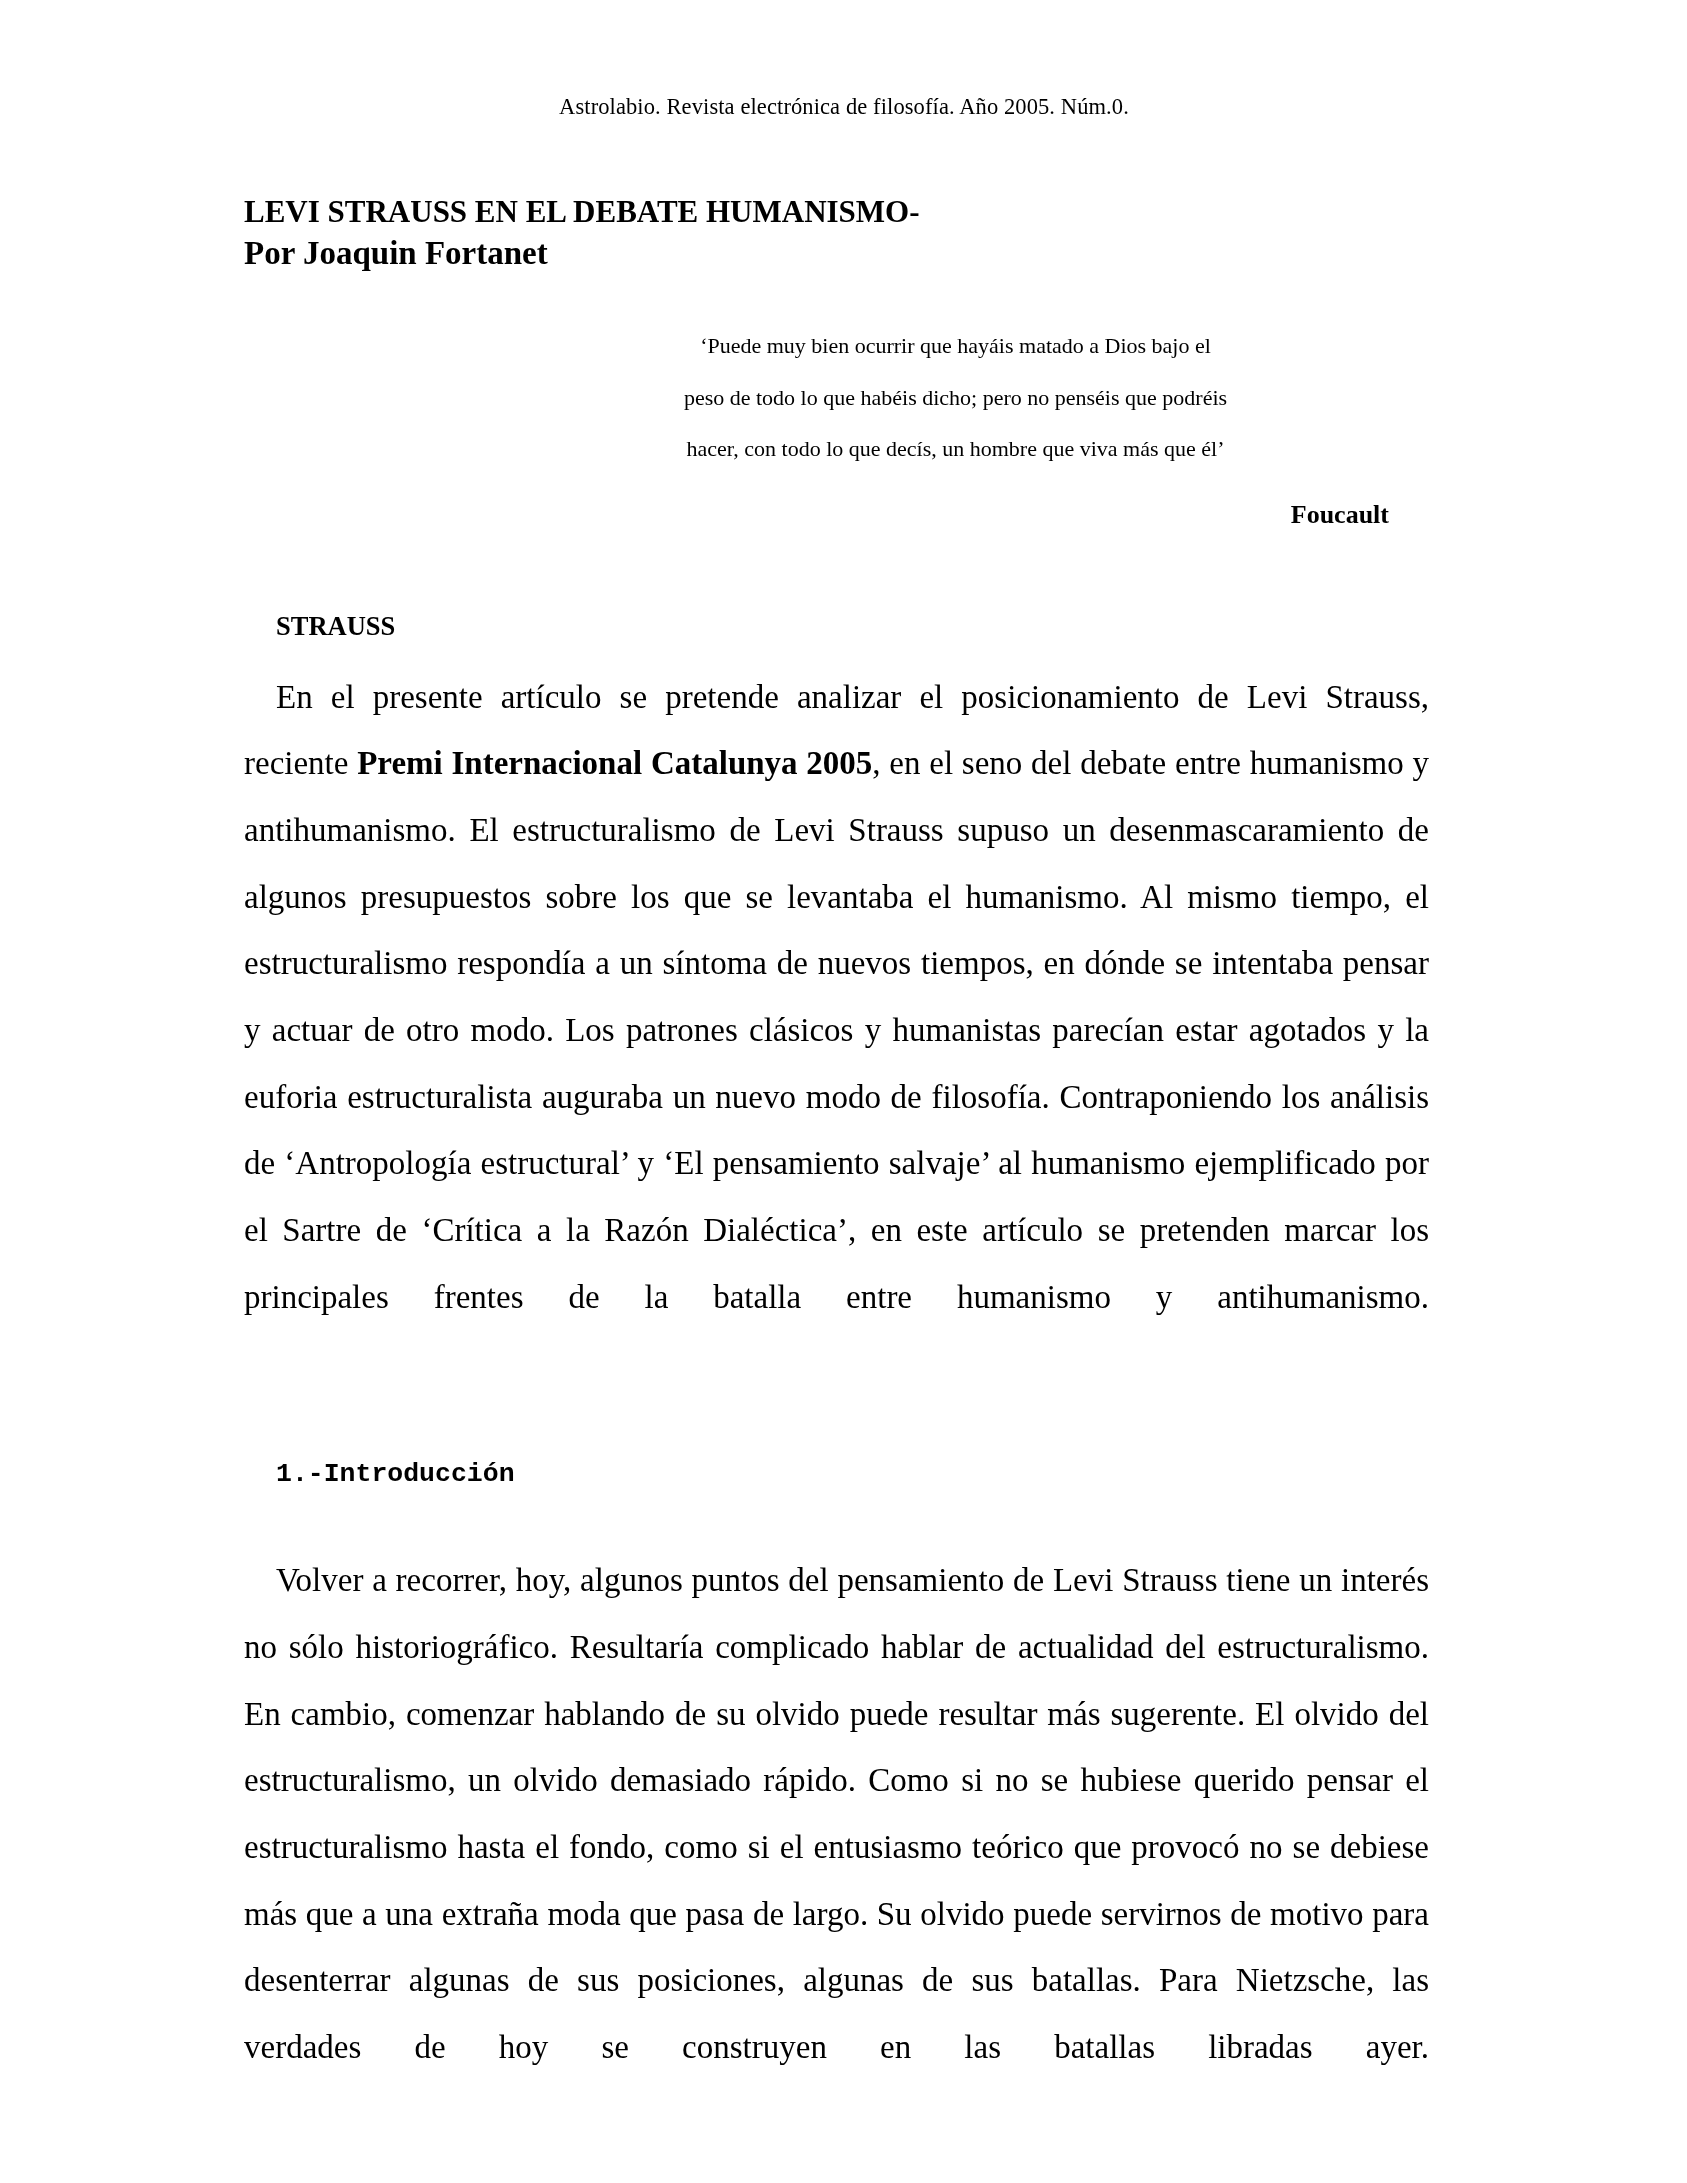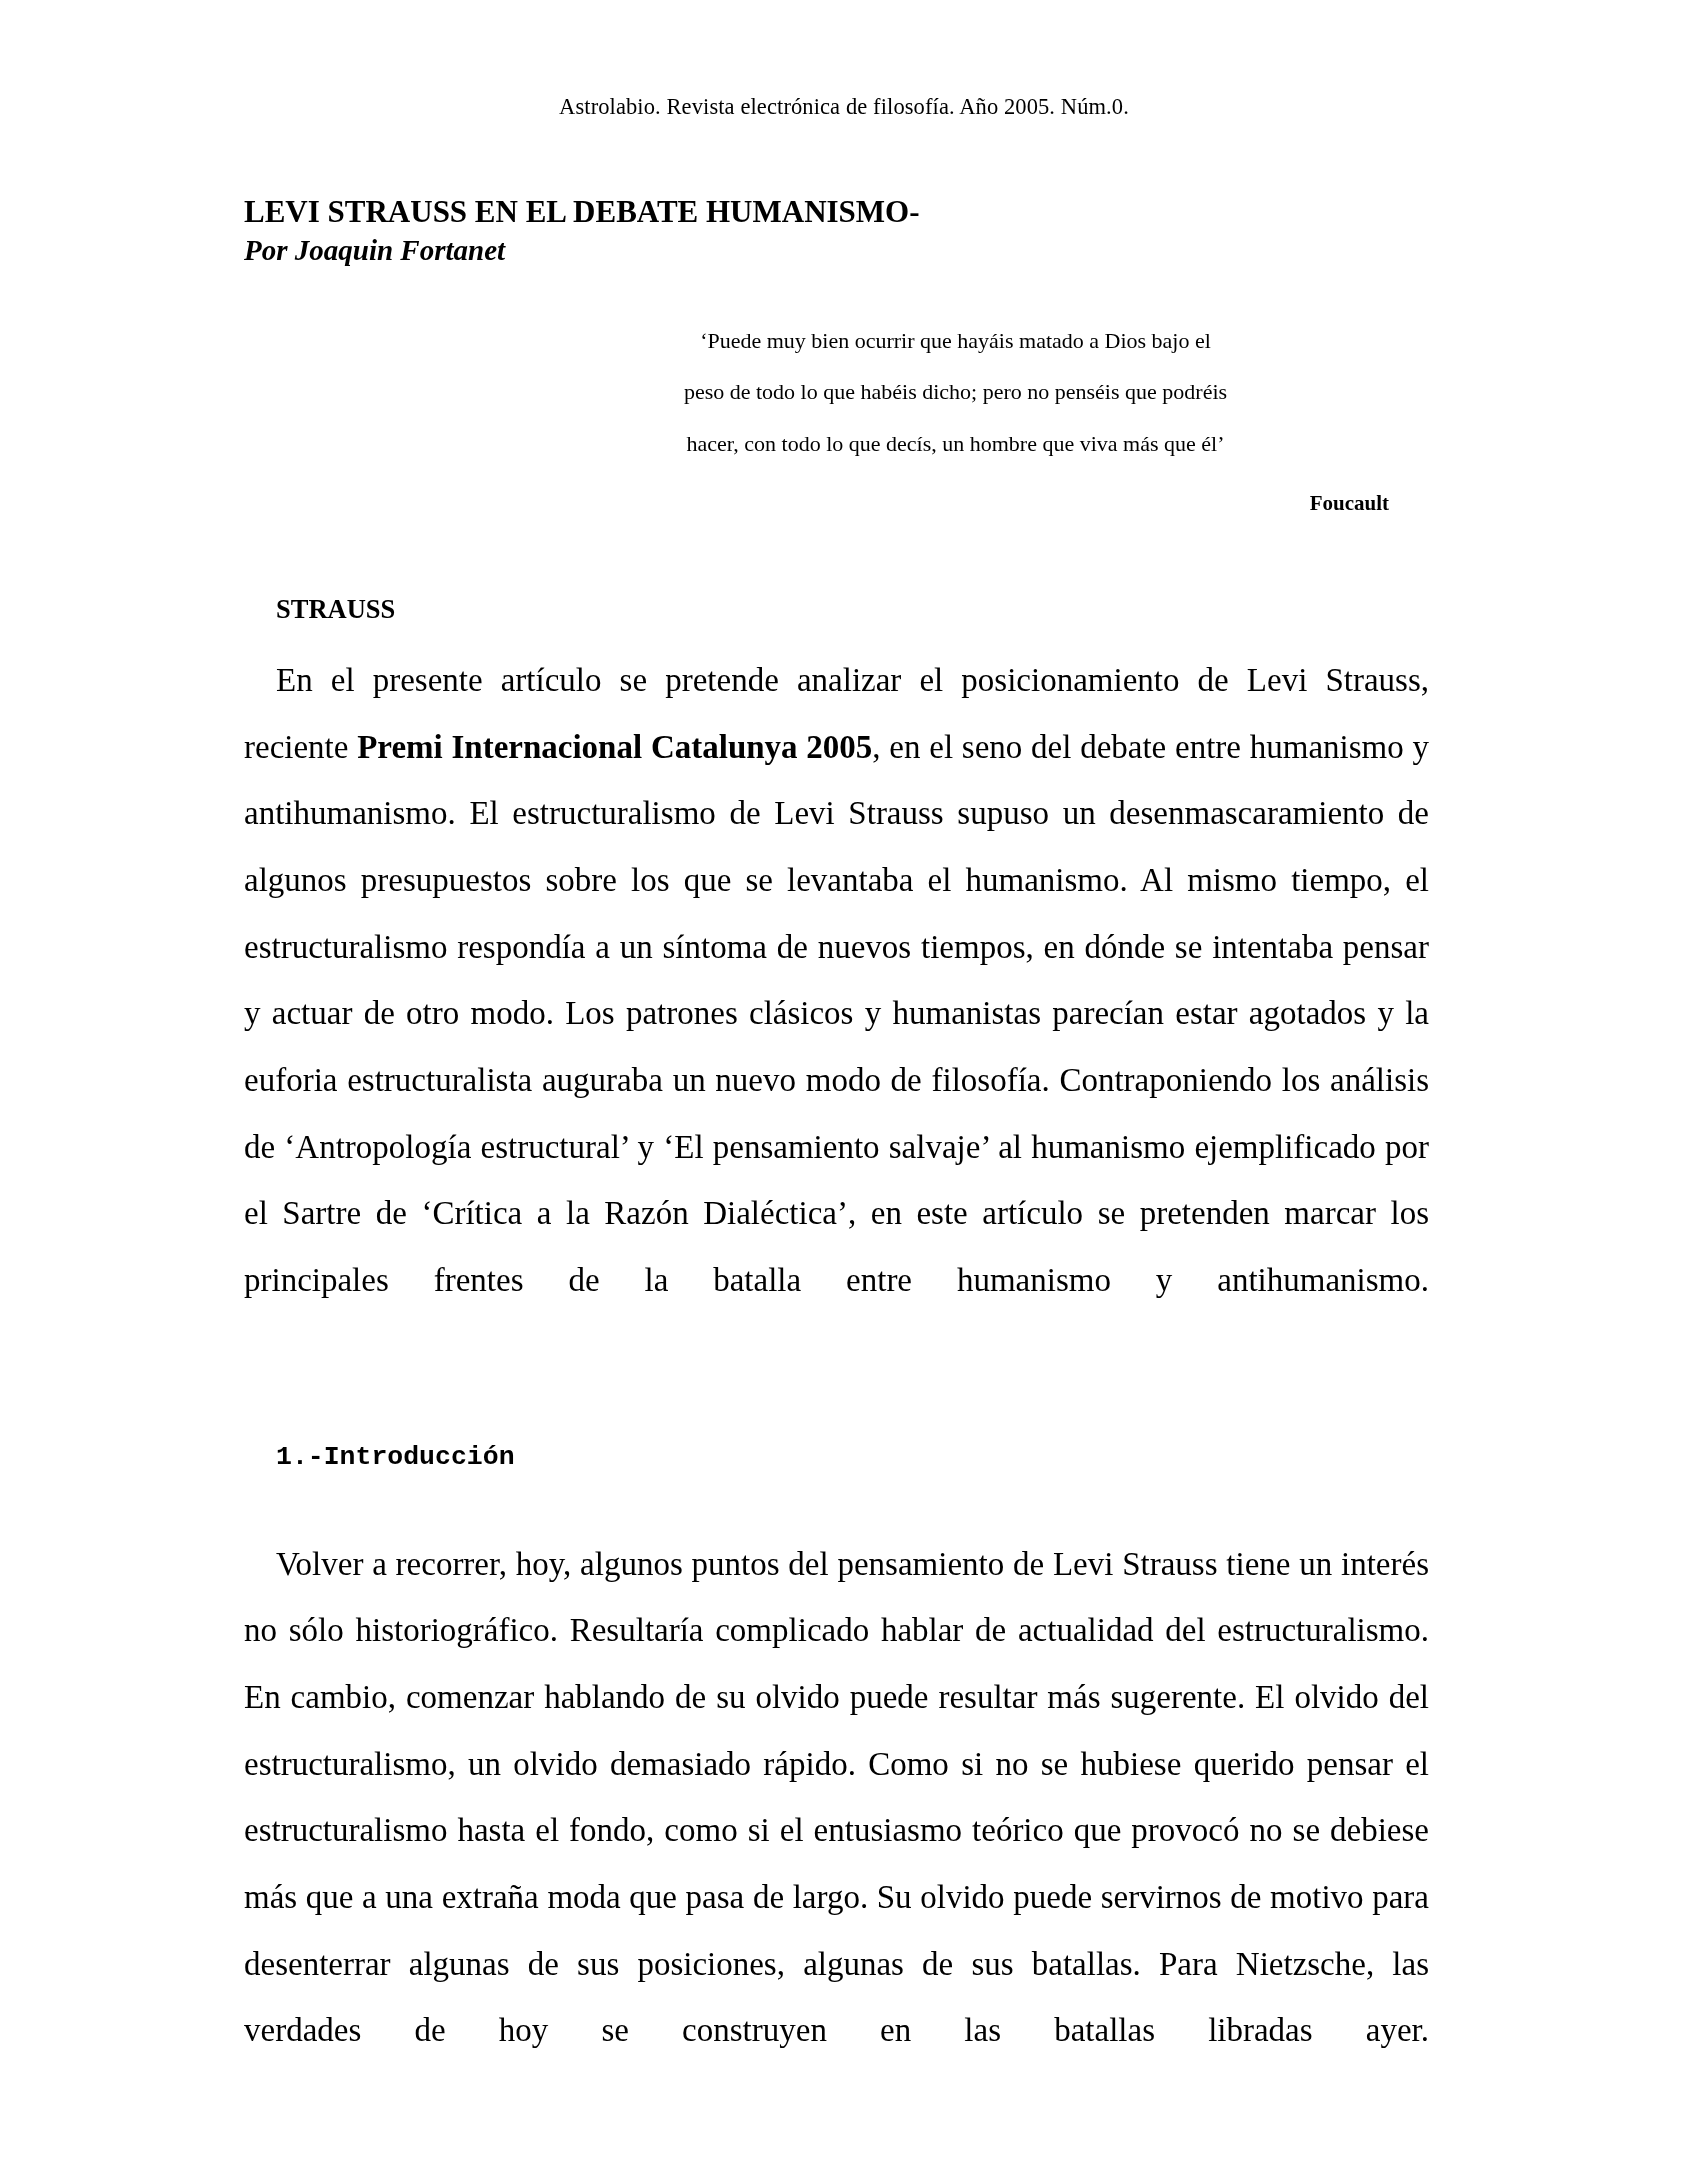--- a/index.html
+++ b/index.html
@@ -53,43 +53,42 @@
   }
 
   .title-line {
     display: block;
     white-space: pre;
   }
 
   .byline {
     display: block;
     font-weight: bold;
-    font-size: 29px;
+    font-size: 33px;
     line-height: 1.28;
-    font-style: italic;
   }
 
   
   .epigraph {
     margin-top: 46px;
     margin-left: 278px;
     font-size: 22px;
     line-height: 2.35;
     text-align: right;
   }
 
   .epigraph-line {
     display: block;
     text-align: center;
   }
 
   .epigraph-attribution {
     display: block;
     font-weight: bold;
-    font-size: 21px;
+    font-size: 26px;
     margin-top: 9.3px;
   }
 
   
   .section-heading {
     font-weight: bold;
     font-size: 26.5px;
     line-height: 1.3;
     margin: 0;
     padding-left: 32px;

